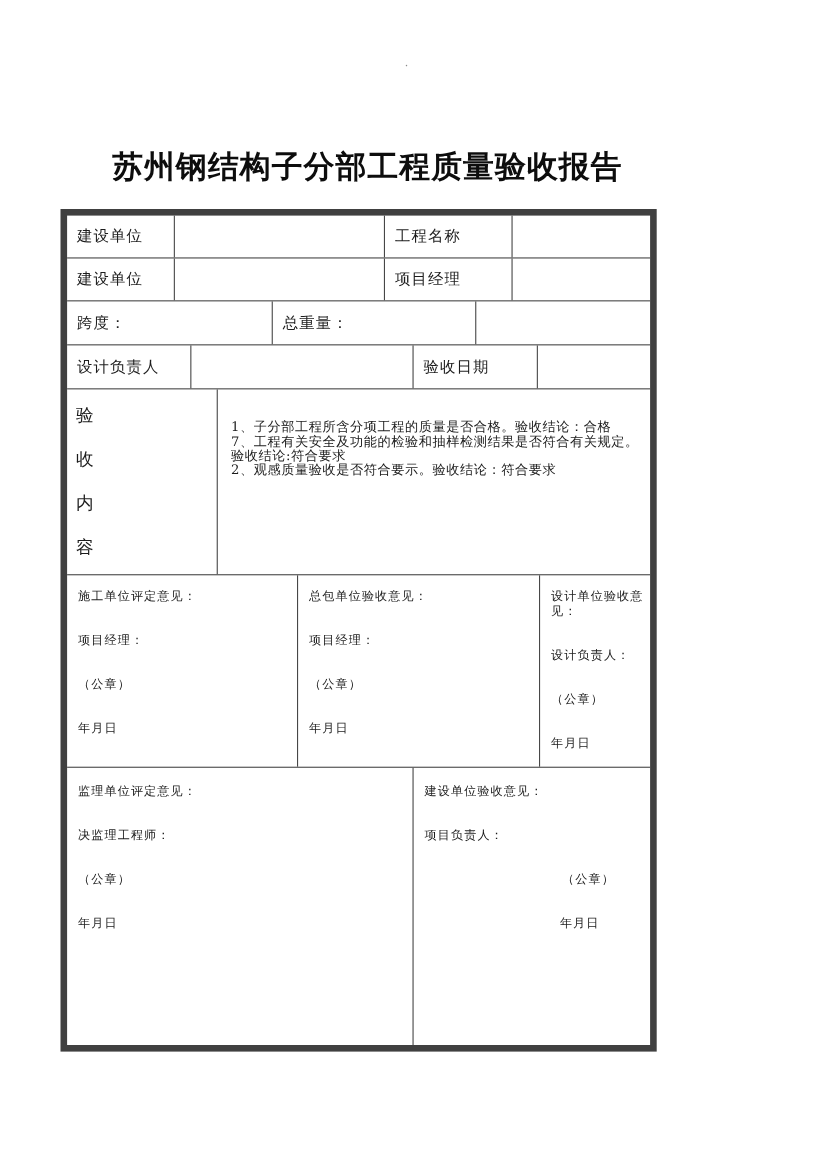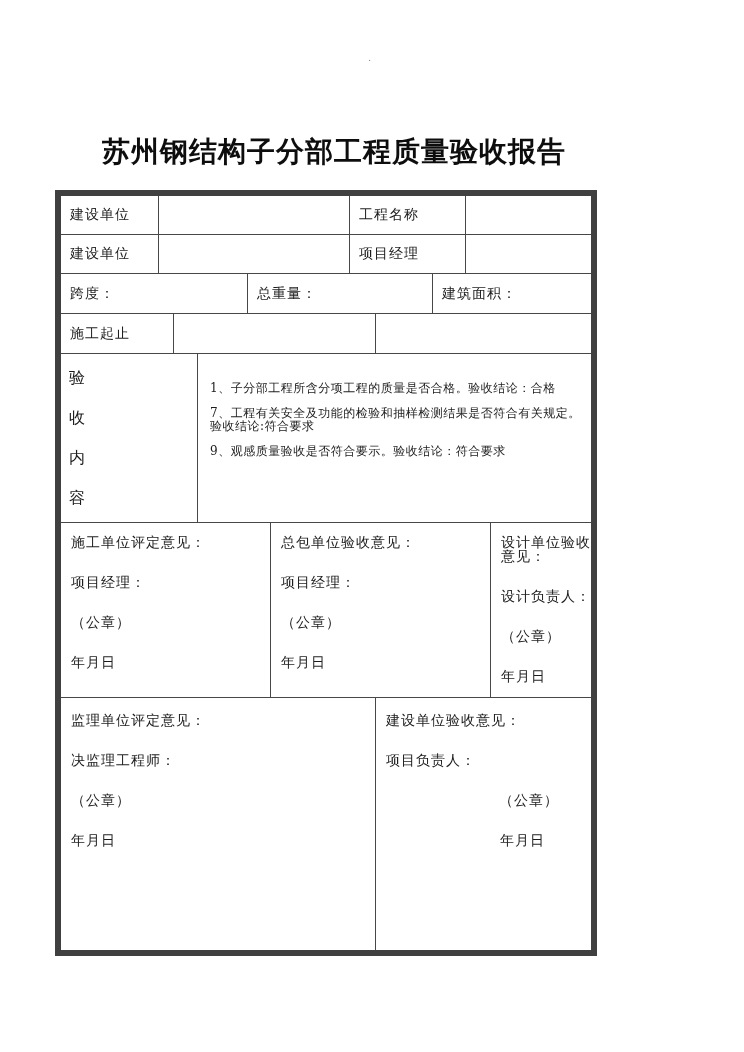--- a/index.html
+++ b/index.html
@@ -57,29 +57,29 @@
 
   
   .vheader {
     flex-direction:column; align-items:flex-start; justify-content:flex-start;
     padding-top:16px; padding-left:8px;
     font-size:16px; line-height:16px; gap:24px;
   }
   .items-cell {
     flex-direction:column; align-items:flex-start; justify-content:flex-start;
     padding-top:28px; padding-left:12px;
-    font-size:12px; line-height:13px; gap:12px;
+    font-size:12px; line-height:13px; 
     letter-spacing:0.5px;
   }
 
   
   .opinion {
     flex-direction:column; align-items:stretch; justify-content:flex-start;
     padding-top:12px; padding-left:10px; padding-right:0;
-    gap:26px; font-size:14px; line-height:14px;
+    gap:26px; font-size:11px; line-height:14px;
   }
   .opinion .line { margin:0; }
   .r7 .opinion { padding-top:15px; }
   .align-right-seal  { text-align:right; padding-right:32px; }
   .align-right-date  { text-align:right; padding-right:46px; }
 </style>
 </head>
 <body>
 
 <div class="page">
@@ -100,40 +100,40 @@
     <div class="row r2">
       <div class="cell w98">建设单位</div>
       <div class="cell w191"></div>
       <div class="cell w116">项目经理</div>
       <div class="cell w228 last"></div>
     </div>
 
     <div class="row r3">
       <div class="cell w187">跨度：</div>
       <div class="cell w185">总重量：</div>
-      <div class="cell w261 last">建筑面积：</div>
     </div>
 
     <div class="row r4">
-      <div class="cell w113">施工起止</div>
+      <div class="cell w113">设计负责人</div>
       <div class="cell w202"></div>
+      <div class="cell w113b">验收日期</div>
       <div class="cell w205 last"></div>
     </div>
 
     <div class="row r5">
       <div class="cell w137 vheader">
         <span>验</span>
         <span>收</span>
         <span>内</span>
         <span>容</span>
       </div>
       <div class="cell w496 last items-cell">
         <div class="item">1、子分部工程所含分项工程的质量是否合格。验收结论：合格</div>
         <div class="item">7、工程有关安全及功能的检验和抽样检测结果是否符合有关规定。验收结论:符合要求</div>
-        <div class="item">9、观感质量验收是否符合要示。验收结论：符合要求</div>
+        <div class="item">2、观感质量验收是否符合要示。验收结论：符合要求</div>
       </div>
     </div>
 
     <div class="row r6">
       <div class="cell w210 opinion">
         <p class="line">施工单位评定意见：</p>
         <p class="line">项目经理：</p>
         <p class="line">（公章）</p>
         <p class="line">年月日</p>
       </div>

